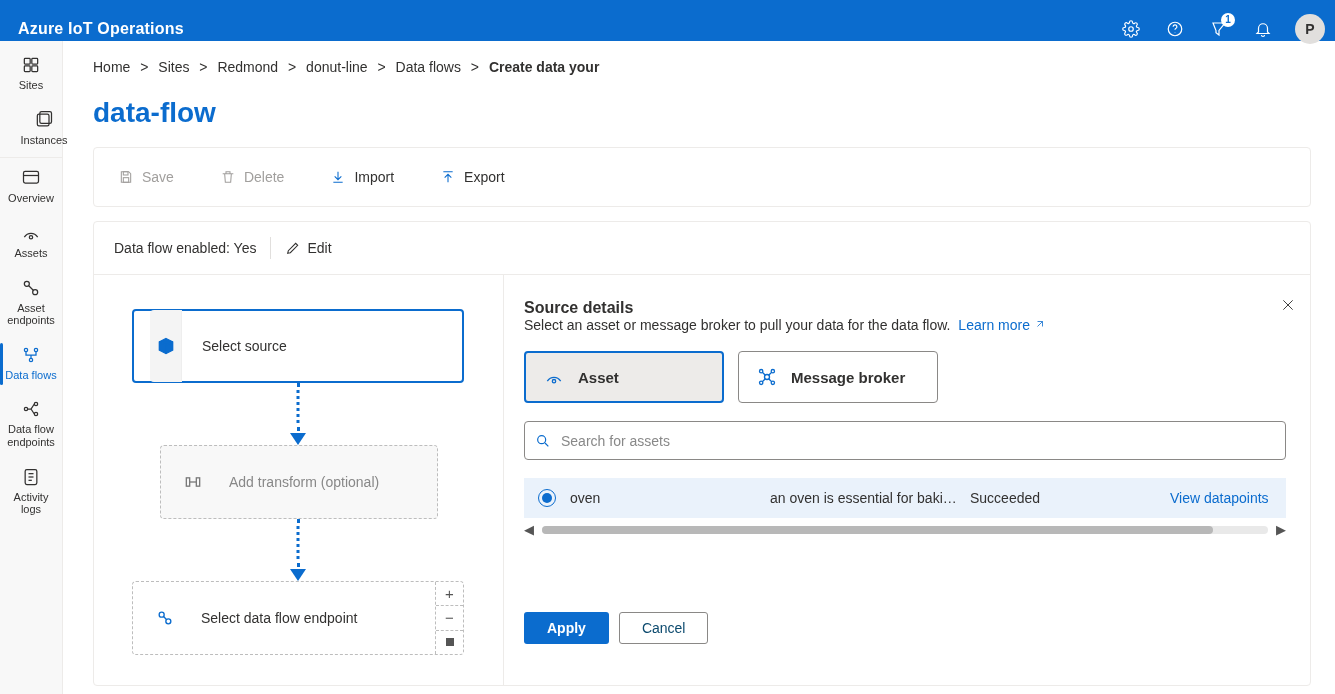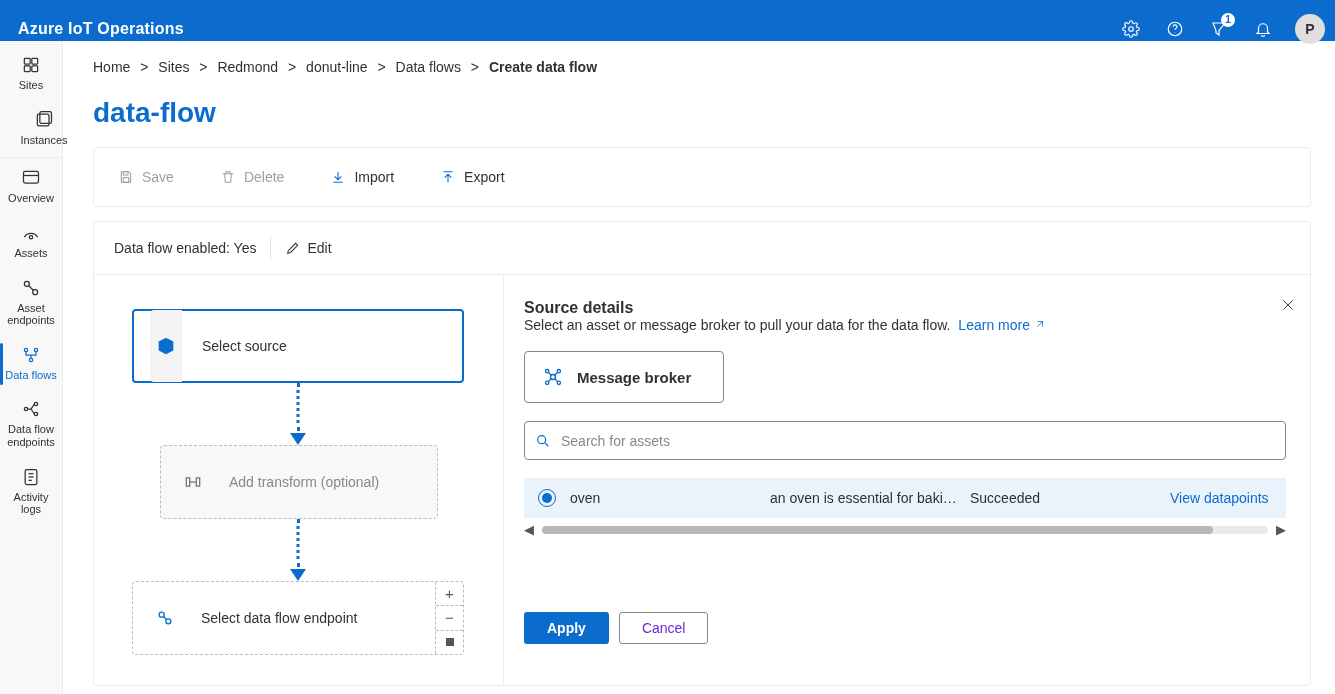--- a/index.html
+++ b/index.html
@@ -106,21 +106,21 @@
     .hscroll { height: 10px; margin-top: 6px; position: relative; }
     .hscroll .larr, .hscroll .rarr { position: absolute; top: -2px; font-size: 13px; color: #555; }
     .hscroll .larr { left: 0; }
     .hscroll .rarr { right: 0; }
     .hscroll .track { position: absolute; left: 18px; right: 18px; top: 2px; height: 8px; background: #e9e9e9; border-radius: 4px; }
     .hscroll .thumb { position: absolute; left: 18px; width: 88%; top: 2px; height: 8px; background: #b8b8b8; border-radius: 4px; }
 
     .action-row { margin-top: 78px; display: flex; gap: 10px; }
     .btn { height: 32px; padding: 0 22px; border-radius: 3px; font-size: 14px; font-weight: 600; cursor: pointer; border: 1px solid transparent; }
     .btn-primary { background: #0b6cce; color: #fff; }
-    .btn-secondary { background: #fff; color: #6d28d9; border-color: #8a8886; font-weight: 400; }
+    .btn-secondary { background: #fff; color: #0c4a6e; border-color: #8a8886; font-weight: 400; }
   </style>
 </head>
 <body>
 
 <div class="topbar">
   <div class="topbar-title">Azure IoT Operations</div>
   <div class="topbar-icons">
     <div class="ticon">
         <svg viewBox="0 0 24 24">
           <circle cx="12" cy="12" r="3"></circle>
@@ -225,21 +225,21 @@
       <span class="bc-link">Home</span>
       <span class="bc-sep">&gt;</span>
       <span class="bc-link">Sites</span>
       <span class="bc-sep">&gt;</span>
       <span class="bc-link">Redmond</span>
       <span class="bc-sep">&gt;</span>
       <span class="bc-link">donut-line</span>
       <span class="bc-sep">&gt;</span>
       <span class="bc-link">Data flows</span>
       <span class="bc-sep">&gt;</span>
-      <span class="bc-current">Create data flow</span>
+      <span class="bc-current">Create data your</span>
     </div>
 
     <div class="page-title">data-flow</div>
 
     <div class="toolbar">
       <div class="tbtn disabled">
           <svg viewBox="0 0 24 24">
             <path d="M5 4h11l3 3v13H5z"></path>
             <rect x="8" y="4" width="7" height="5"></rect>
             <rect x="8" y="13" width="8" height="7"></rect>
@@ -338,20 +338,27 @@
               </svg></span>
           <h2>Source details</h2>
           <div class="subtext">
             <span>Select an asset or message broker to pull your data for the data flow.</span>
             <a><span>Learn more</span><svg viewBox="0 0 24 24">
                   <path d="M9 5h10v10M19 5L9 15"></path>
                 </svg></a>
           </div>
 
           <div class="pill-tabs">
+            <div class="pill active">
+                <svg viewBox="0 0 24 24">
+                  <path d="M4 17c4-6 12-6 16 0"></path>
+                  <circle cx="12" cy="17" r="2"></circle>
+                </svg>
+                <span class="label">Asset</span>
+              </div>
             <div class="pill">
                 <svg viewBox="0 0 24 24">
                   <circle cx="12" cy="12" r="3"></circle>
                   <circle cx="5" cy="5" r="2"></circle>
                   <circle cx="19" cy="5" r="2"></circle>
                   <circle cx="5" cy="19" r="2"></circle>
                   <circle cx="19" cy="19" r="2"></circle>
                   <path d="M7 7l3 3M17 7l-3 3M7 17l3-3M17 17l-3-3"></path>
                 </svg>
                 <span class="label">Message broker</span>

